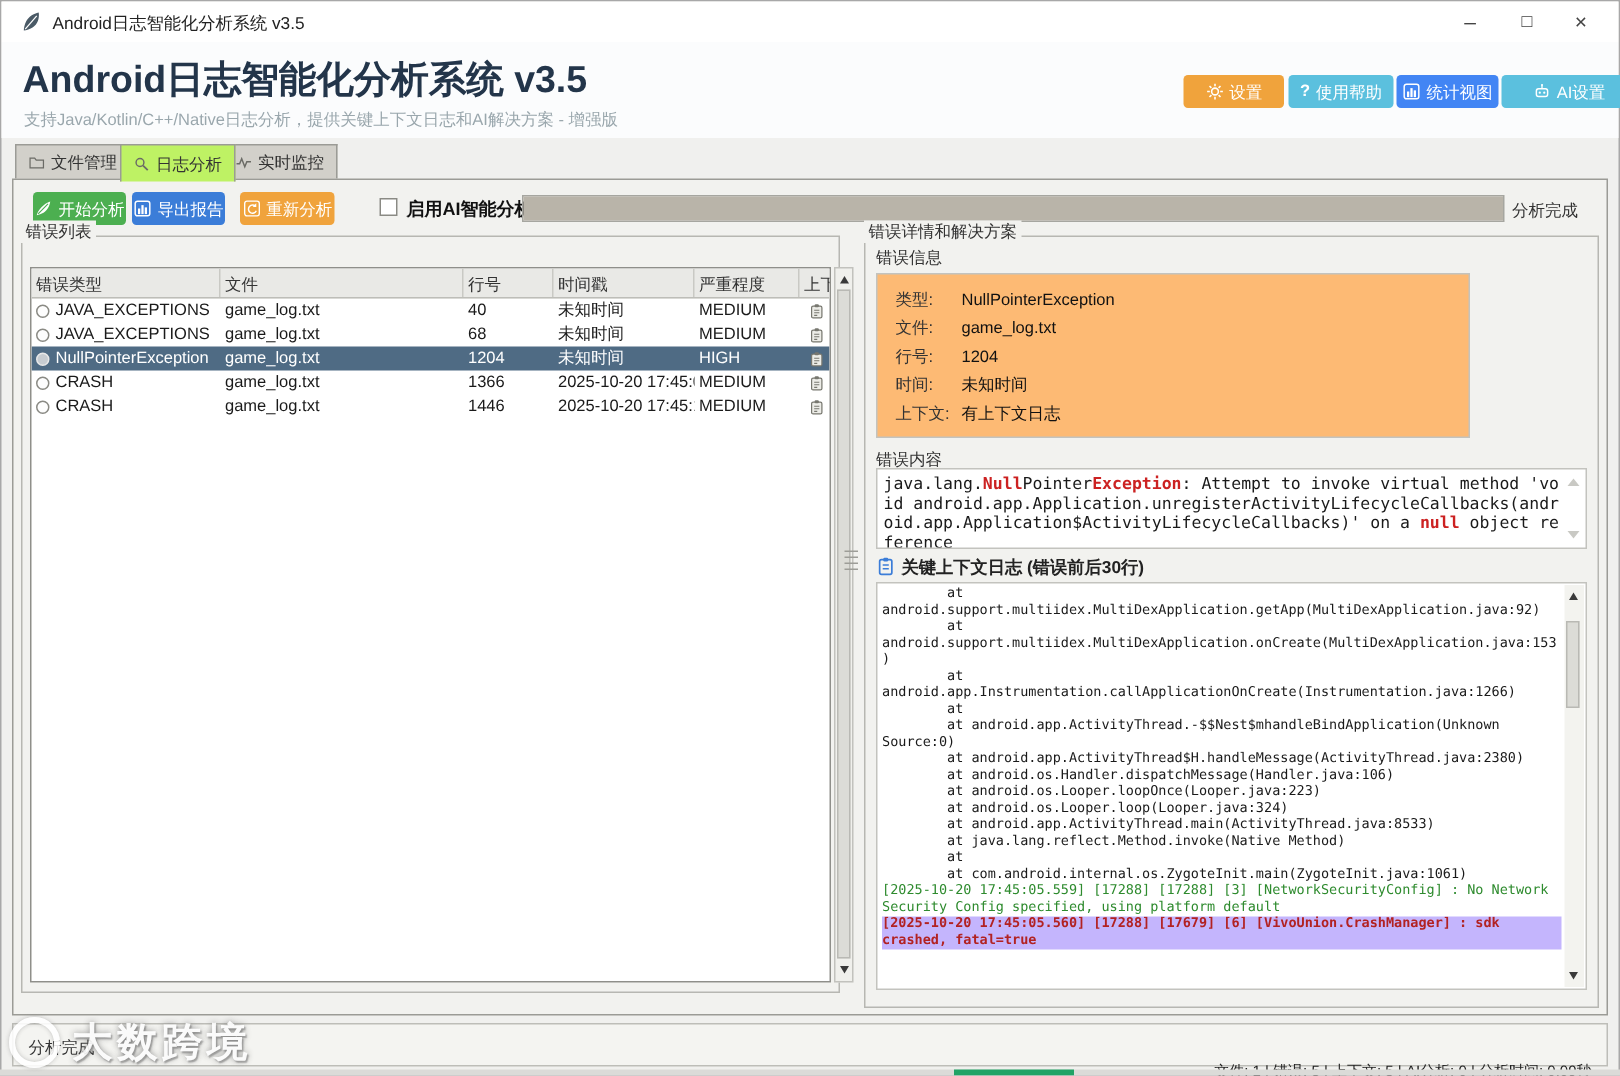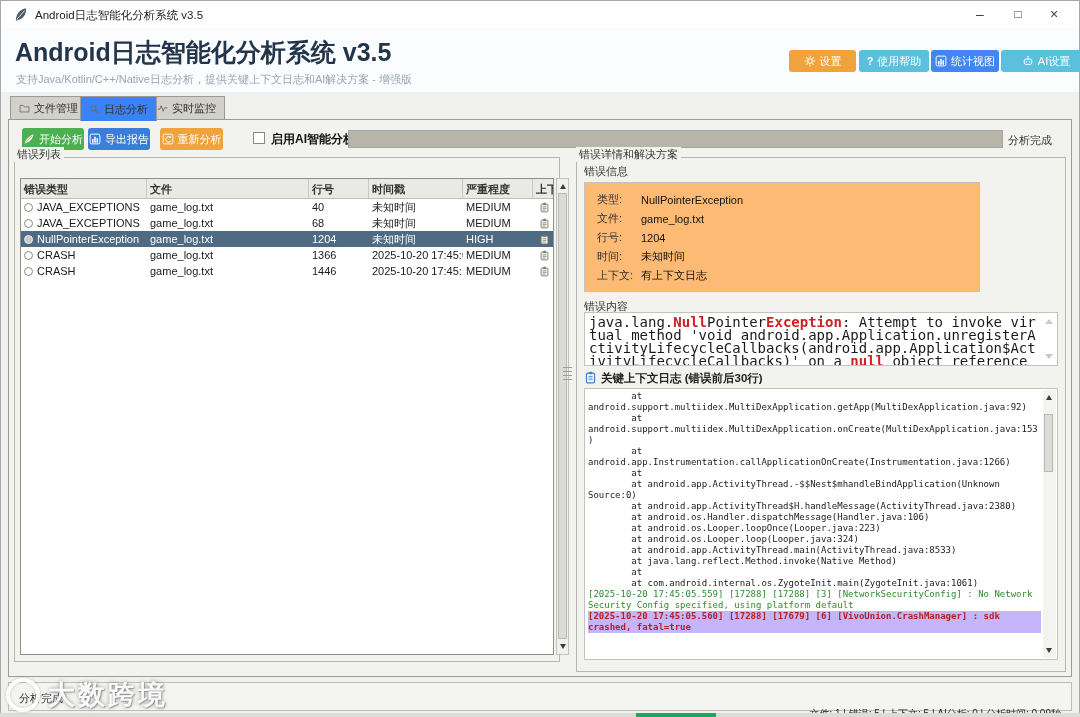--- a/index.html
+++ b/index.html
@@ -28,21 +28,21 @@
   .b-stats    { left:930px; width:68px; background:#4285f4; }
   .b-ai       { left:1000px; width:90px; background:#5bc0de; }
   .qmark { display:inline-block; font-weight:bold; font-size:11px; color:#fff; }
 
   
   .tabbar { position:absolute; left:0; top:96px; height:24px; }
   .tab { position:absolute; top:0; height:24px; display:flex; align-items:center; gap:4px; padding:0 8px;
          font-size:11px; color:#333; background:#d2d0ca; border:1px solid #9b9b96; border-bottom:none;
          cursor:pointer; white-space:nowrap; }
   .tab svg { width:11px; height:11px; flex:none; }
-  .tab.active { background:#3b82f6; height:25px; z-index:5; }
+  .tab.active { background:#bef264; height:25px; z-index:5; }
   .tab1 { left:10px; } .tab2 { left:80px; } .tab3 { left:148px; }
 
   
   .notebook { position:absolute; left:8px; top:119px; width:1064px; height:558px;
               background:#f2f2ef; border:1px solid #9b9b96; }
 
   
   .tbtn { position:absolute; top:128px; height:22px; border:none; border-radius:3px; color:#fff;
           font-size:11px; font-family:inherit; display:flex; align-items:center; justify-content:center;
           gap:4px; cursor:pointer; white-space:nowrap; z-index:3; }
@@ -65,21 +65,21 @@
   .lf-label { position:absolute; font-size:11px; color:#333; background:#f2f2ef; padding:0 3px; z-index:4; white-space:nowrap; }
   .lab-left  { left:14px;  top:147px; }
   .lab-right { left:576px; top:147px; }
 
   
   .table { position:absolute; left:20px; top:178px; width:534px; height:477px; background:#fff;
            border:1px solid #8f8f8a; overflow:hidden; }
   .thead { position:absolute; left:0; top:0; width:100%; height:20px; background:#e9e9e6;
            border-bottom:1px solid #bdbdb8; display:flex; }
   .th { font-size:11px; color:#333; padding:3px 0 0 3px; border-right:1px solid #c9c9c4;
-        overflow:hidden; white-space:nowrap; flex:none; cursor:pointer;font-weight:bold; }
+        overflow:hidden; white-space:nowrap; flex:none; cursor:pointer; }
   .tbody { position:absolute; left:0; top:20px; width:100%; }
   .trow { display:flex; height:16px; align-items:center; font-size:11px; color:#1a1a1a; cursor:pointer; }
   .trow.sel { background:#4f6b84; color:#fff; }
   .td { flex:none; overflow:hidden; white-space:nowrap; padding-left:3px; height:16px; line-height:16px; }
   .ctype { width:126px; display:flex; align-items:center; gap:4px; }
   .cfile { width:162px; } .cline { width:60px; } .ctime { width:94px; } .csev { width:70px; }
   .cctx  { width:22px; display:flex; align-items:center; justify-content:center; padding-left:0; }
   .w-type{width:126px;} .w-file{width:162px;} .w-line{width:60px;} .w-time{width:94px;} .w-sev{width:70px;} .w-ctx{width:22px; border-right:none;}
   .circ { display:inline-block; width:9px; height:9px; border:1.5px solid #8a8a84; border-radius:50%;
           background:#fdfdfd; flex:none; }
@@ -103,21 +103,21 @@
   .sec-label { position:absolute; font-size:11px; color:#333; white-space:nowrap; z-index:3; }
   .info-box { position:absolute; left:584px; top:182px; width:396px; height:110px; background:#fdba74;
               border:1px solid #c3c3be; padding-top:7px; }
   .ifield { display:flex; height:19px; align-items:center; padding-left:12px; font-size:11px; }
   .ifield .fl { min-width:44px; color:#333; white-space:nowrap; }
   .ifield .fv { color:#111; white-space:nowrap; }
 
   .content-box { position:absolute; left:584px; top:312px; width:474px; height:54px; background:#fff;
                  border:1px solid #c3c3be; overflow:hidden; }
   .content-text { position:absolute; left:4px; top:3px; right:16px; font-family:"DejaVu Sans Mono","Liberation Mono",monospace;
-                  font-size:14px; line-height:13px; color:#1a1a1a; word-break:break-all; white-space:pre-wrap; }
+                  font-size:11px; line-height:13px; color:#1a1a1a; word-break:break-all; white-space:pre-wrap; }
   .content-text .red { color:#cc2222; font-weight:bold; }
   .chev { position:absolute; right:4px; width:0; height:0; border-left:4px solid transparent; border-right:4px solid transparent; }
   .chev.up { top:6px;  border-bottom:5px solid #c9c9c4; }
   .chev.dn { bottom:6px; border-top:5px solid #c9c9c4; }
 
   .ctx-head { position:absolute; left:584px; top:371px; display:flex; gap:4px; z-index:3; }
   .ctx-head svg { width:13px; height:13px; }
   .ctx-head span { font-size:11.5px; font-weight:600; color:#222; white-space:nowrap; }
 
   .log-box { position:absolute; left:584px; top:388px; width:474px; height:272px; background:#fff;

